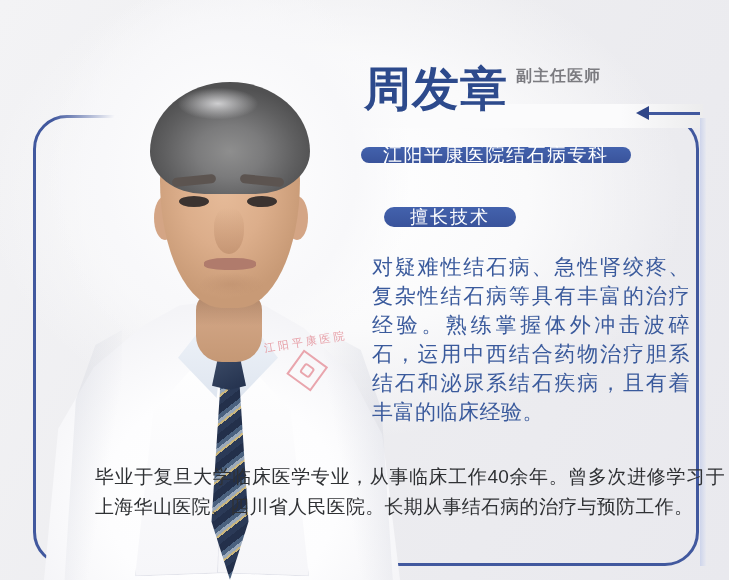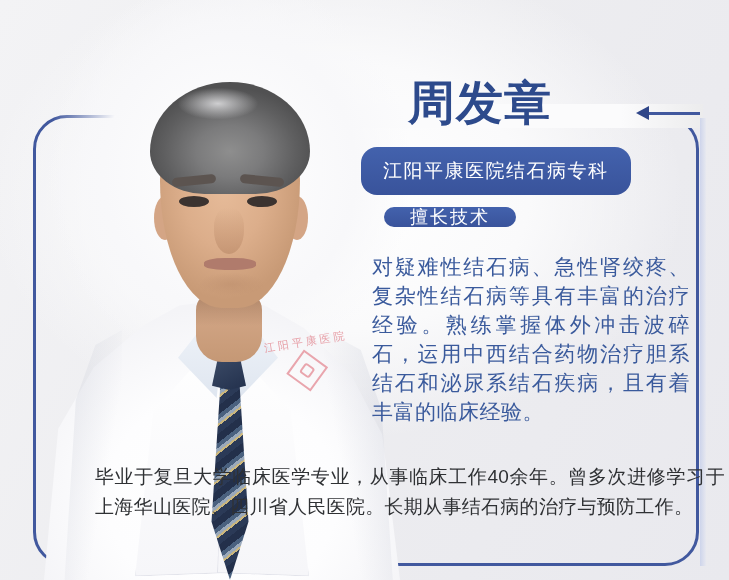--- a/index.html
+++ b/index.html
@@ -222,25 +222,24 @@
   .emb-mark:before {
     content: "";
     position: absolute; left: 7px; top: 7px; width: 8px; height: 8px;
     border: 2px solid #e9a5ad; border-radius: 3px;
   }
 
   
   .name-row {
     position: absolute;
     left: 364px;
-    top: 80px;
+    top: 66px;
     display: flex;
     align-items: flex-start;
     gap: 8px;
-    margin-left: 44px;
   }
   .name {
     font-family: "Liberation Serif", "DejaVu Serif", serif;
     font-size: 47px;
     font-weight: bold;
     line-height: 1;
     color: #2d4a8c;
     letter-spacing: 1px;
   }
   .title {
@@ -248,21 +247,21 @@
     color: #7b7b80;
     letter-spacing: 1px;
     padding-bottom: 5px;
     font-weight: bold;
   }
 
   .hospital-badge {
     position: absolute;
     left: 361px;
     top: 147px;
-    height: 48px;
+    height: 16px;
     padding: 0 22px;
     display: flex;
     align-items: center;
     background: linear-gradient(180deg,#4362ad,#39539b);
     color: #ffffff;
     font-size: 19px;
     letter-spacing: 1.5px;
     border-radius: 16px;
   }
 
@@ -346,20 +345,21 @@
     <div class="chin-shade"></div>
 
     <div class="embroidery">
       <div class="emb-text">江阳平康医院</div>
       <div class="emb-mark"></div>
     </div>
   </div>
 
   <div class="name-row">
     <div class="name">周发章</div>
+    <div class="title">副主任医师</div>
   </div>
 
   <div class="hospital-badge">江阳平康医院结石病专科</div>
 
   <div class="skill-badge">擅长技术</div>
   <div class="skill-body">对疑难性结石病、急性肾绞疼、复杂性结石病等具有丰富的治疗经验。熟练掌握体外冲击波碎石，运用中西结合药物治疗胆系结石和泌尿系结石疾病，且有着丰富的临床经验。</div>
 
   <div class="bio">毕业于复旦大学临床医学专业，从事临床工作40余年。曾多次进修学习于上海华山医院、四川省人民医院。长期从事结石病的治疗与预防工作。</div>
 
 </div>

